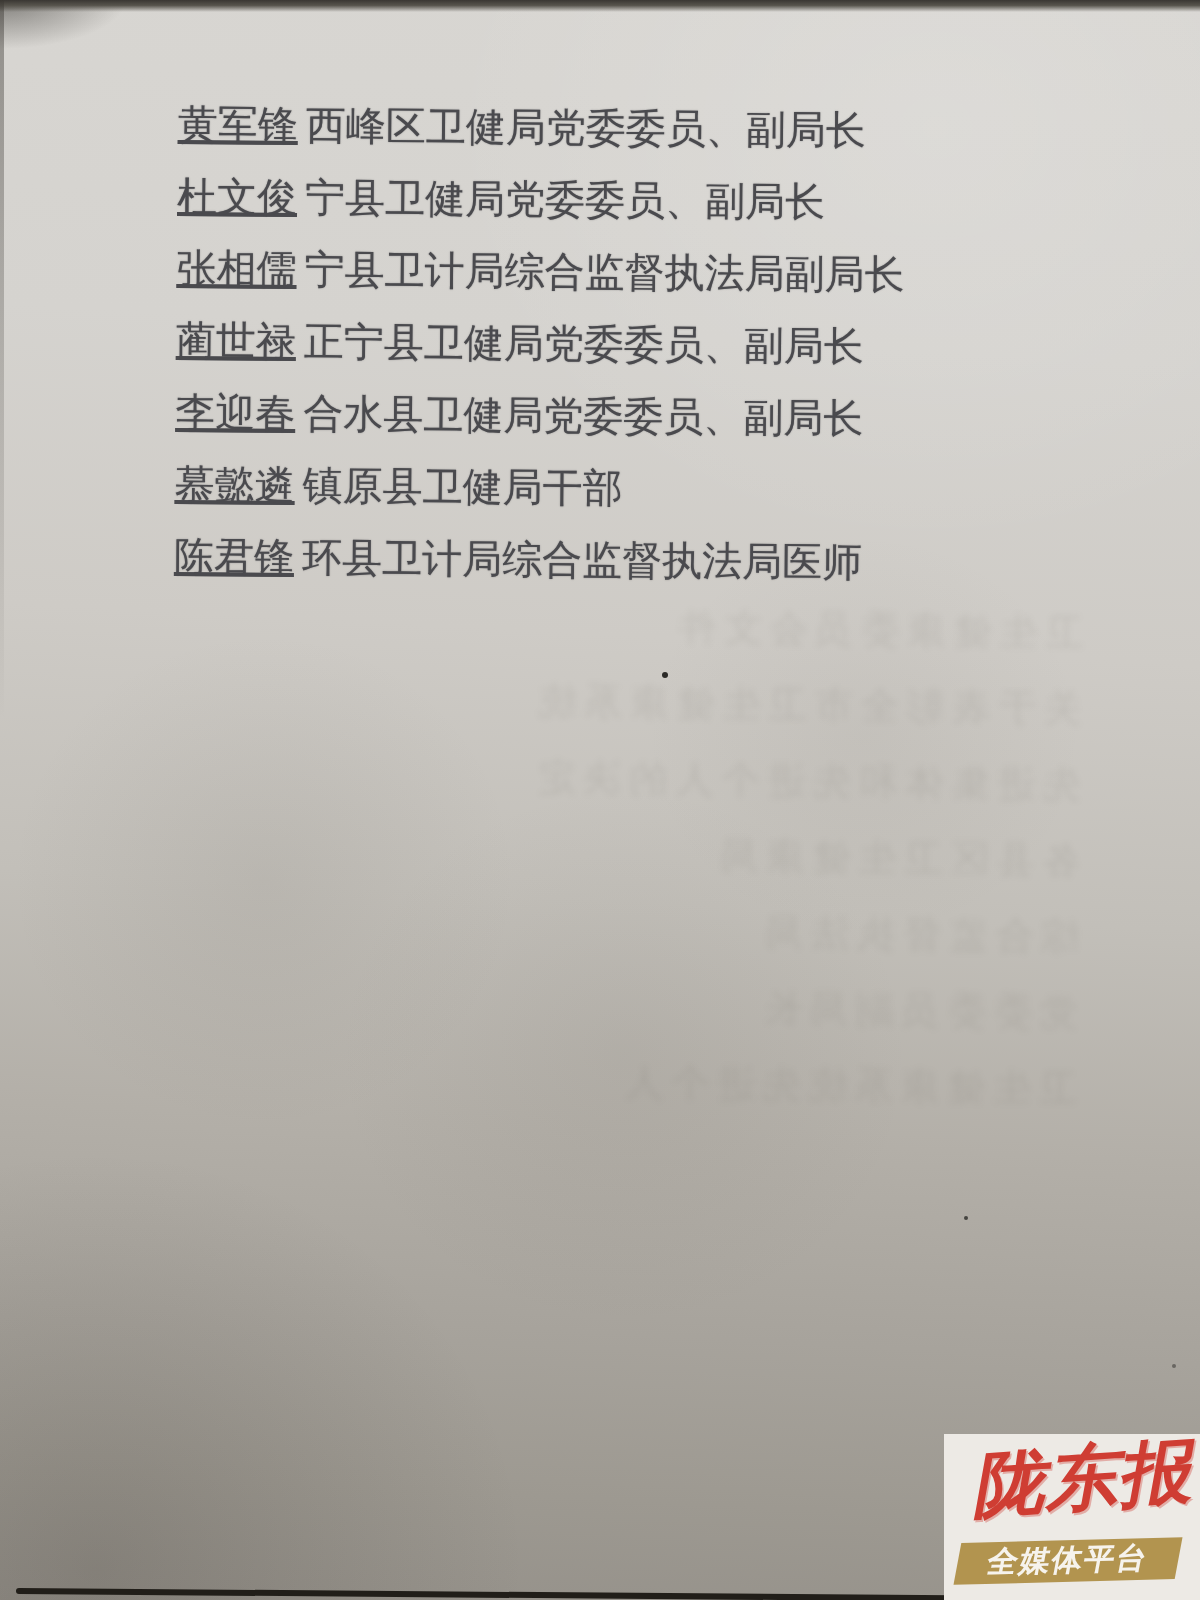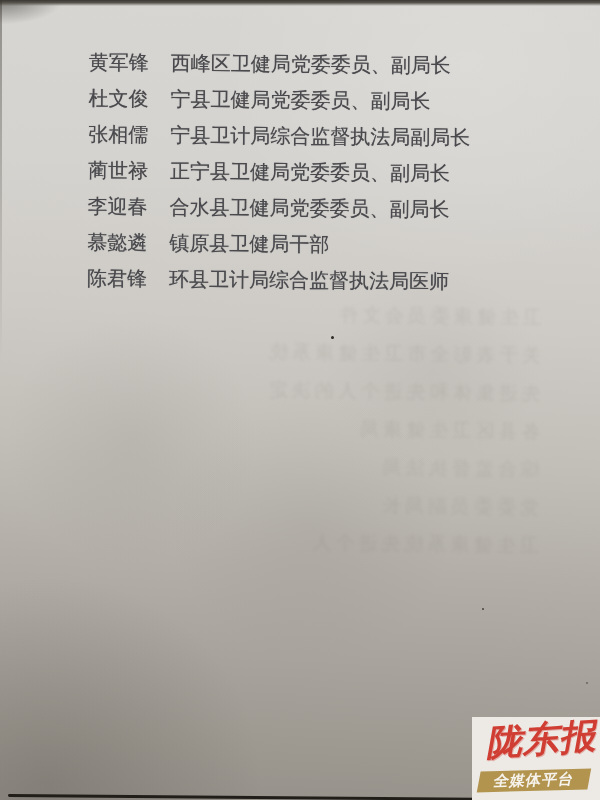--- a/index.html
+++ b/index.html
@@ -60,21 +60,21 @@
     font-family: "DejaVu Serif", "Liberation Serif", serif;
     font-size: 20px;
     text-shadow: 0 0 0.7px rgba(74,74,78,0.65);
   }
   .roster .row {
     display: flex;
     line-height: 23px;
     margin-bottom: 13px;
     white-space: nowrap;
   }
-  .roster .name { margin-right: 22px; }
+  .roster .name { margin-right: 4px; text-decoration: underline; }
   
   .ghost {
     position: absolute;
     left: 150px; top: 295px;
     width: 390px;
     transform: scaleX(-1) rotate(-0.8deg);
     color: #6e6a62;
     opacity: 0.13;
     filter: blur(1.6px);
     font-family: "DejaVu Serif", serif;

